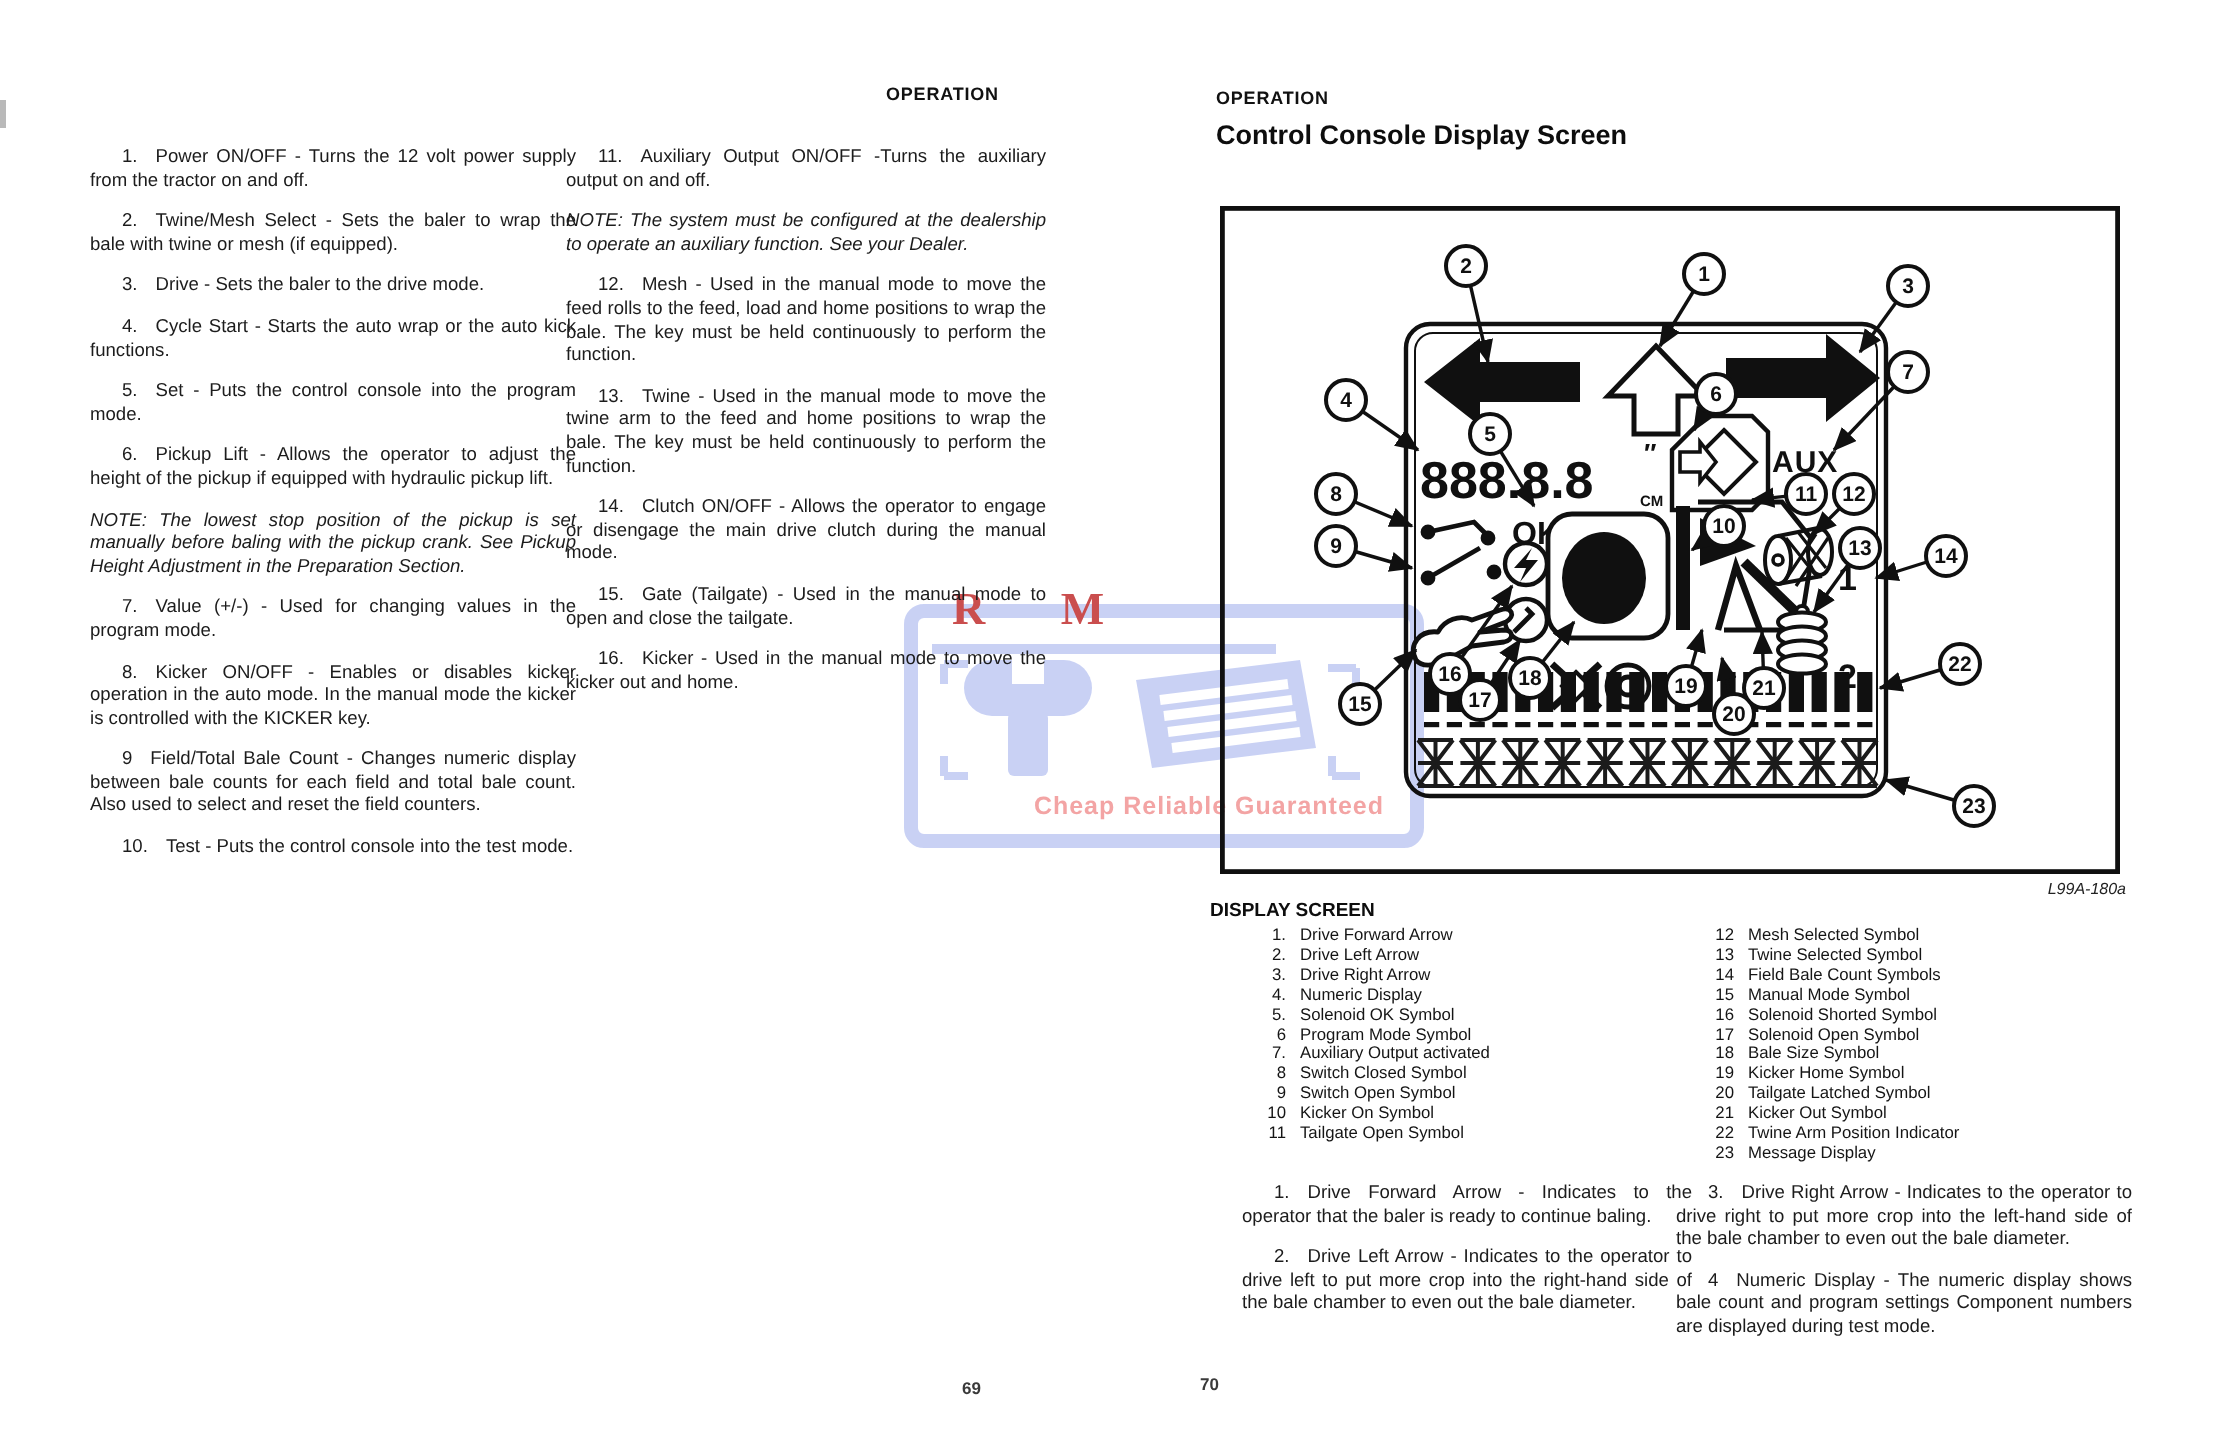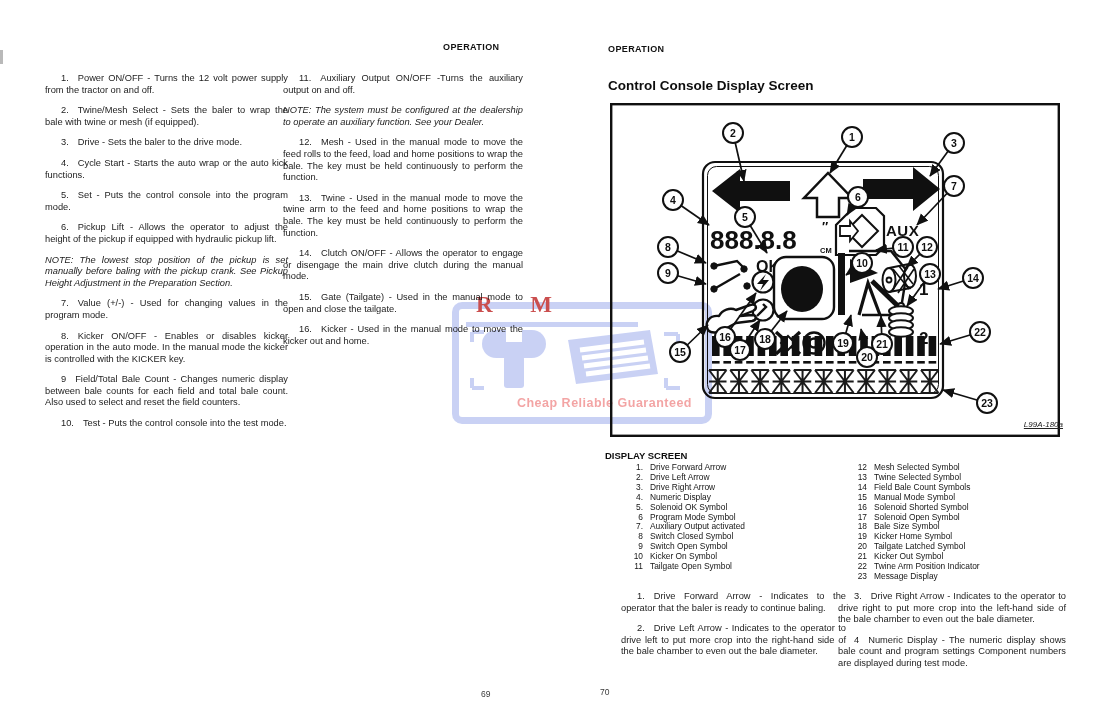--- a/index.html
+++ b/index.html
@@ -12,21 +12,21 @@
   .pghead{font-size:9px;font-weight:bold;letter-spacing:.4px;color:#111;}
   .col p{font-size:9.3px;line-height:11.6px;text-align:justify;margin:0 0 9px 0;text-indent:16px;}
   .col p.note{font-style:italic;text-indent:0;}
   .num{margin-right:9px;}
   .title{font-size:13.5px;font-weight:bold;color:#0d0d0d;}
   .caption{font-size:8px;font-style:italic;color:#222;text-align:right;}
   .legendhead{font-size:9.5px;font-weight:bold;color:#0d0d0d;}
   .legend{font-size:8.4px;line-height:9.9px;color:#151515;}
   .legend .lrow{white-space:nowrap;}
   .legend .ln{display:inline-block;width:15px;text-align:right;margin-right:7px;}
-  .pgnum{font-size:8.5px;font-weight:normal;color:#3a3a3a;}
+  .pgnum{font-size:8.5px;font-weight:bold;color:#3a3a3a;}
   
   .wm{position:absolute;left:452px;top:302px;width:260px;height:122px;z-index:1;opacity:.92;}
   .wm .box{position:absolute;left:0;top:0;width:246px;height:108px;border:7px solid #c5cef4;border-radius:10px;}
   .wm .rm{position:absolute;left:24px;top:-10px;font-family:"Liberation Serif",serif;font-weight:bold;
           font-size:23px;color:#c64040;letter-spacing:16px;}
   .wm .bar{position:absolute;left:14px;top:20px;width:172px;height:5px;background:#c5cef4;}
   .wm .tag{position:absolute;left:20px;top:94px;width:220px;text-align:right;
            font-size:12.5px;font-weight:bold;color:#f29d9d;letter-spacing:.5px;}
   .scanmark{position:absolute;left:0;top:50px;width:3px;height:14px;background:#8a8a8a;opacity:.6;z-index:3;}
   svg text{font-family:"Liberation Sans",sans-serif;}
@@ -80,21 +80,21 @@
   <p><span class="num">12.</span><span>Mesh - Used in the manual mode to move the feed rolls to the feed, load and home positions to wrap the bale. The key must be held continuously to perform the function.</span></p>
   <p><span class="num">13.</span><span>Twine - Used in the manual mode to move the twine arm to the feed and home positions to wrap the bale. The key must be held continuously to perform the function.</span></p>
   <p><span class="num">14.</span><span>Clutch ON/OFF - Allows the operator to engage or disengage the main drive clutch during the manual mode.</span></p>
   <p><span class="num">15.</span><span>Gate (Tailgate) - Used in the manual mode to open and close the tailgate.</span></p>
   <p><span class="num">16.</span><span>Kicker - Used in the manual mode to move the kicker out and home.</span></p>
 </div>
 
 <div class="abs pgnum" style="left:481px;top:689px;">69</div>
 
 <div class="abs pghead" style="left:608px;top:44px;">OPERATION</div>
-<div class="abs title" style="left:608px;top:78px;">Control Console Display Screen</div>
+<div class="abs title" style="left:608px;top:60px;">Control Console Display Screen</div>
 
 <svg class="abs" style="left:610px;top:103px;" width="450" height="334" viewBox="0 0 450 334">
   <defs>
     <marker id="ah" markerWidth="8" markerHeight="7" refX="6.5" refY="3" orient="auto">
       <path d="M0,0 L7,3 L0,6 Z" fill="#101010"></path>
     </marker>
     <g id="mcell" stroke="#1b1b1b" stroke-width="2" fill="none">
       <path d="M0,0 L17.5,23 M17.5,0 L0,23 M8.75,0 L8.75,23 M0,11.5 L17.5,11.5 M0,0 L17.5,0 M0,23 L17.5,23"></path>
     </g>
   </defs>
@@ -311,21 +311,21 @@
       <text x="257" y="257.7">20</text>
     <circle cx="272" cy="241" r="10" fill="#fff" stroke="#101010" stroke-width="2"></circle>
       <text x="272" y="244.7">21</text>
     <circle cx="370" cy="229" r="10" fill="#fff" stroke="#101010" stroke-width="2"></circle>
       <text x="370" y="232.7">22</text>
     <circle cx="377" cy="300" r="10" fill="#fff" stroke="#101010" stroke-width="2"></circle>
       <text x="377" y="303.7">23</text>
   </g>
 </svg>
 
-<div class="abs caption" style="left:995px;top:420px;width:68px;text-decoration:underline;">L99A-180a</div>
+<div class="abs caption" style="left:995px;top:440px;width:68px;">L99A-180a</div>
 
 <div class="abs legendhead" style="left:605px;top:450px;width:460px;">DISPLAY SCREEN</div>
 
 <div class="abs legend" style="left:628px;top:463px;">
   <div class="lrow"><span class="ln">1.</span><span>Drive Forward Arrow</span></div>
   <div class="lrow"><span class="ln">2.</span><span>Drive Left Arrow</span></div>
   <div class="lrow"><span class="ln">3.</span><span>Drive Right Arrow</span></div>
   <div class="lrow"><span class="ln">4.</span><span>Numeric Display</span></div>
   <div class="lrow"><span class="ln">5.</span><span>Solenoid OK Symbol</span></div>
   <div class="lrow"><span class="ln">6</span><span>Program Mode Symbol</span></div>

